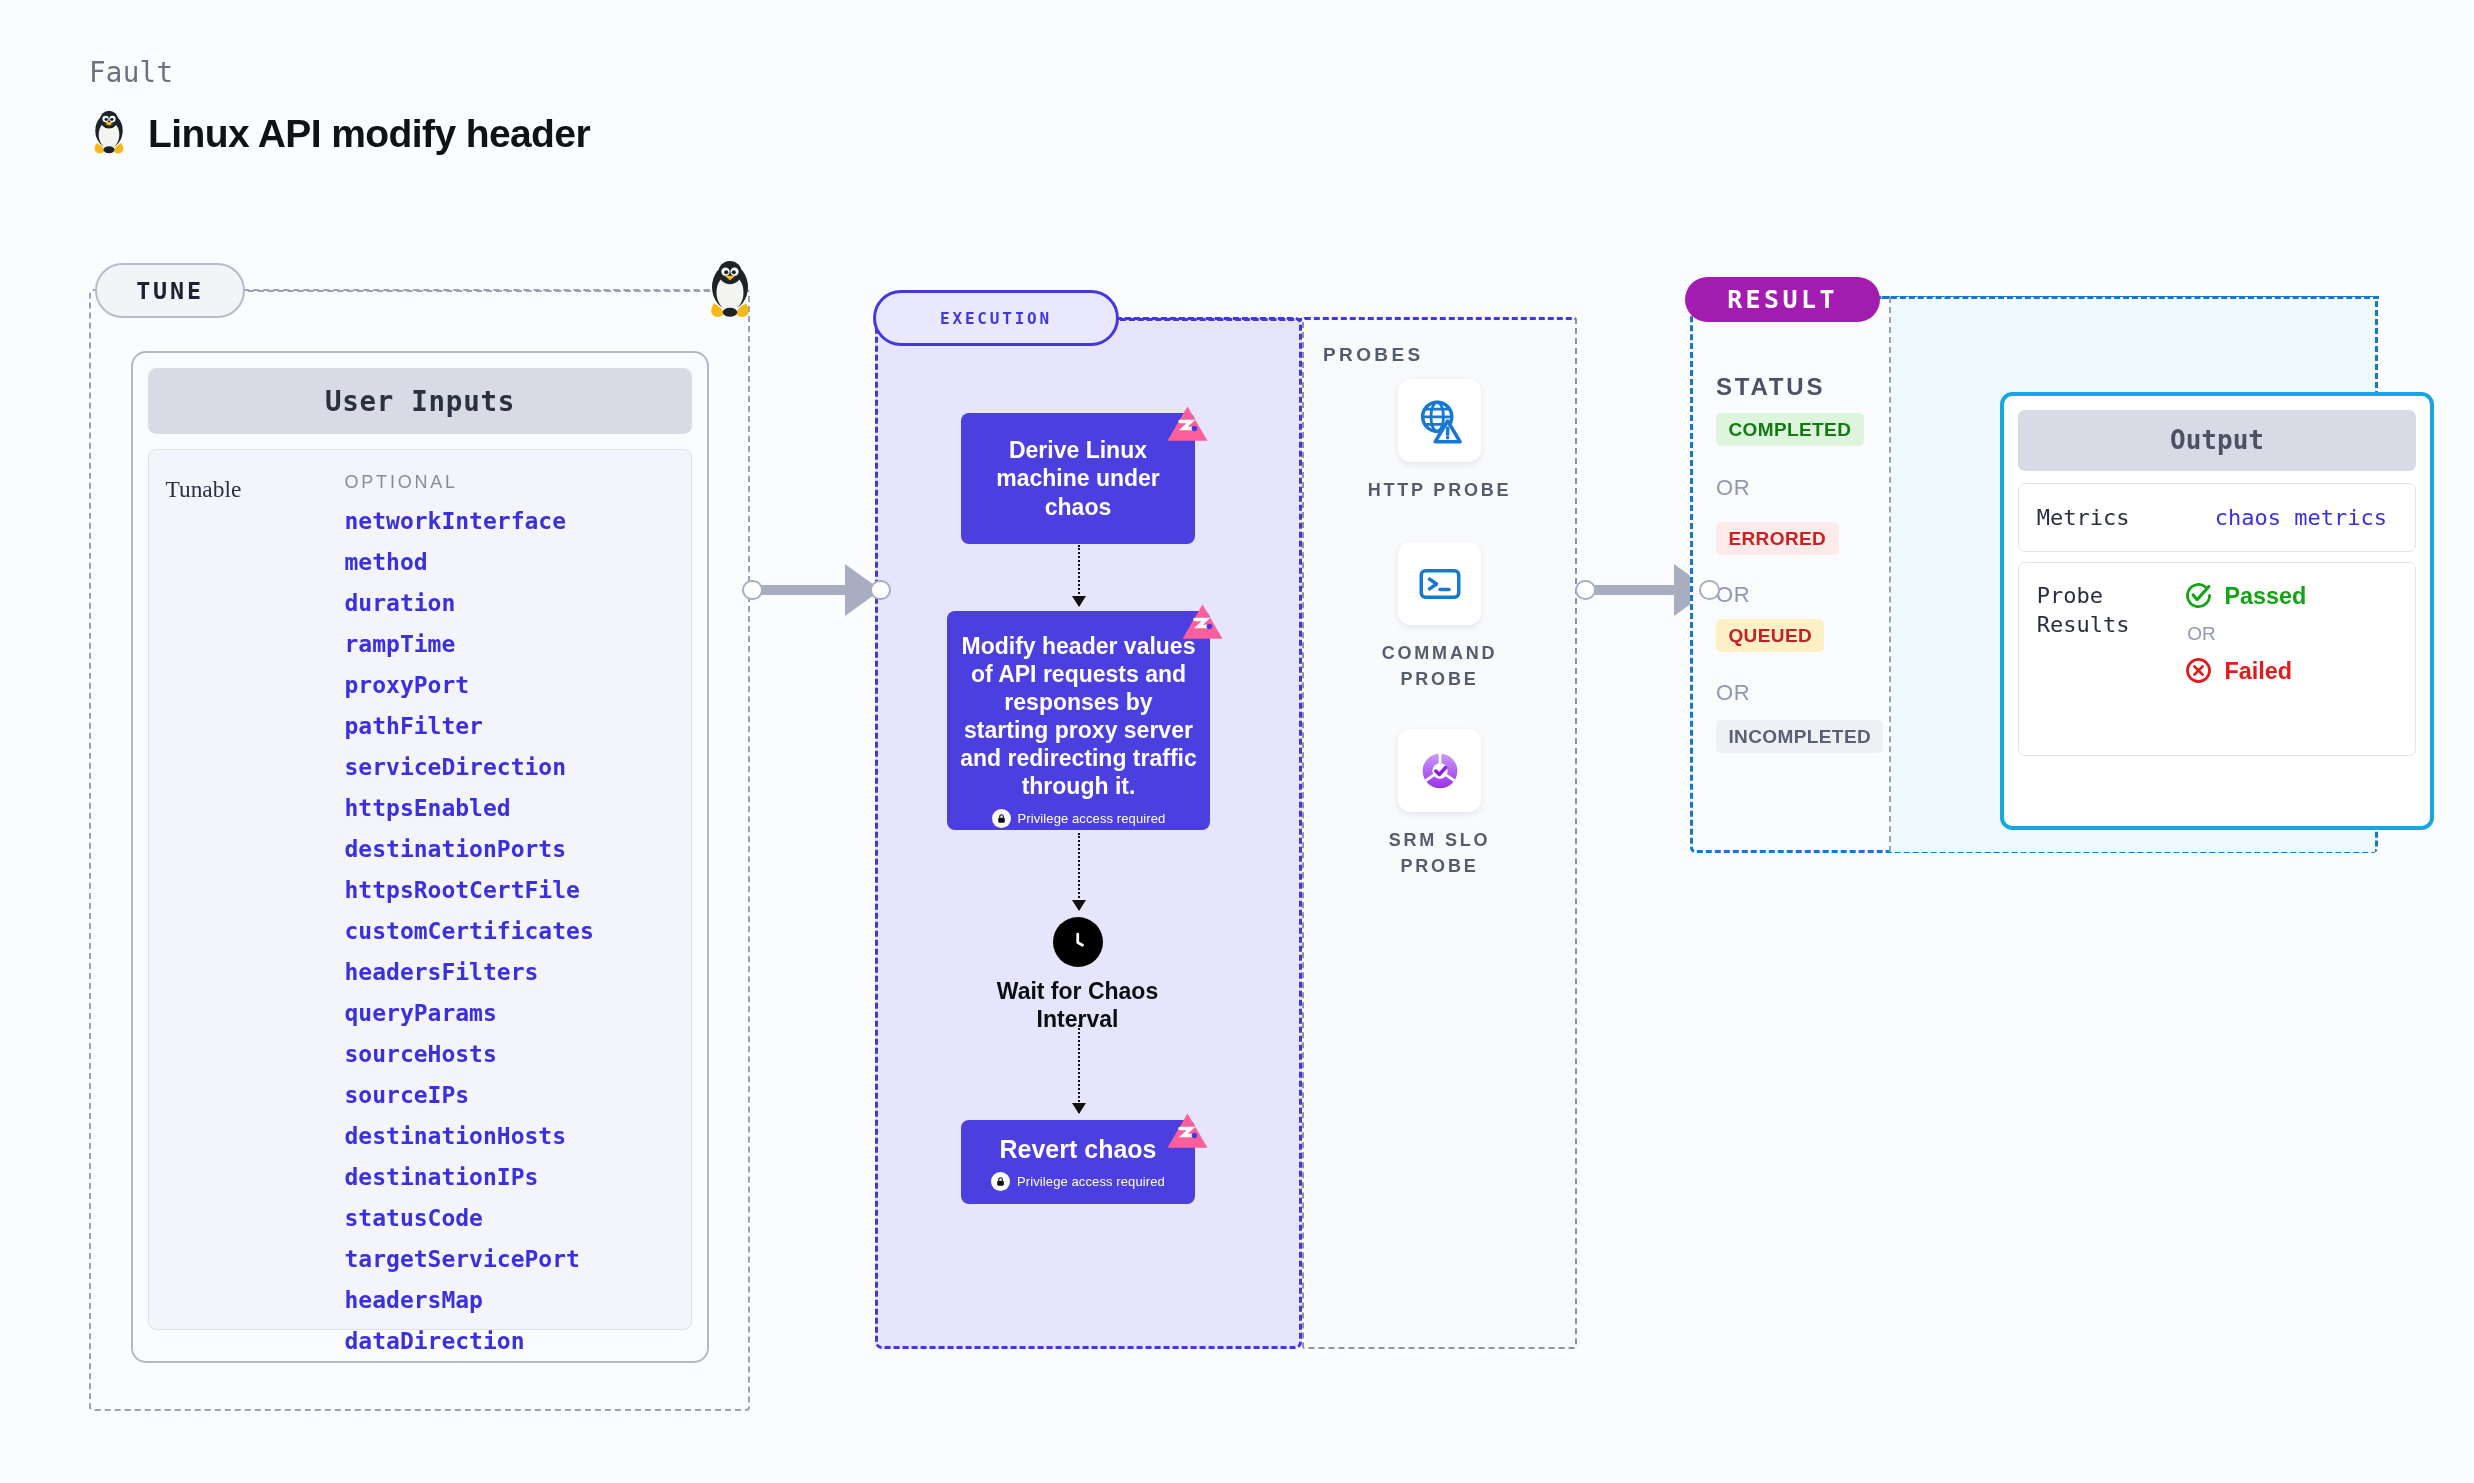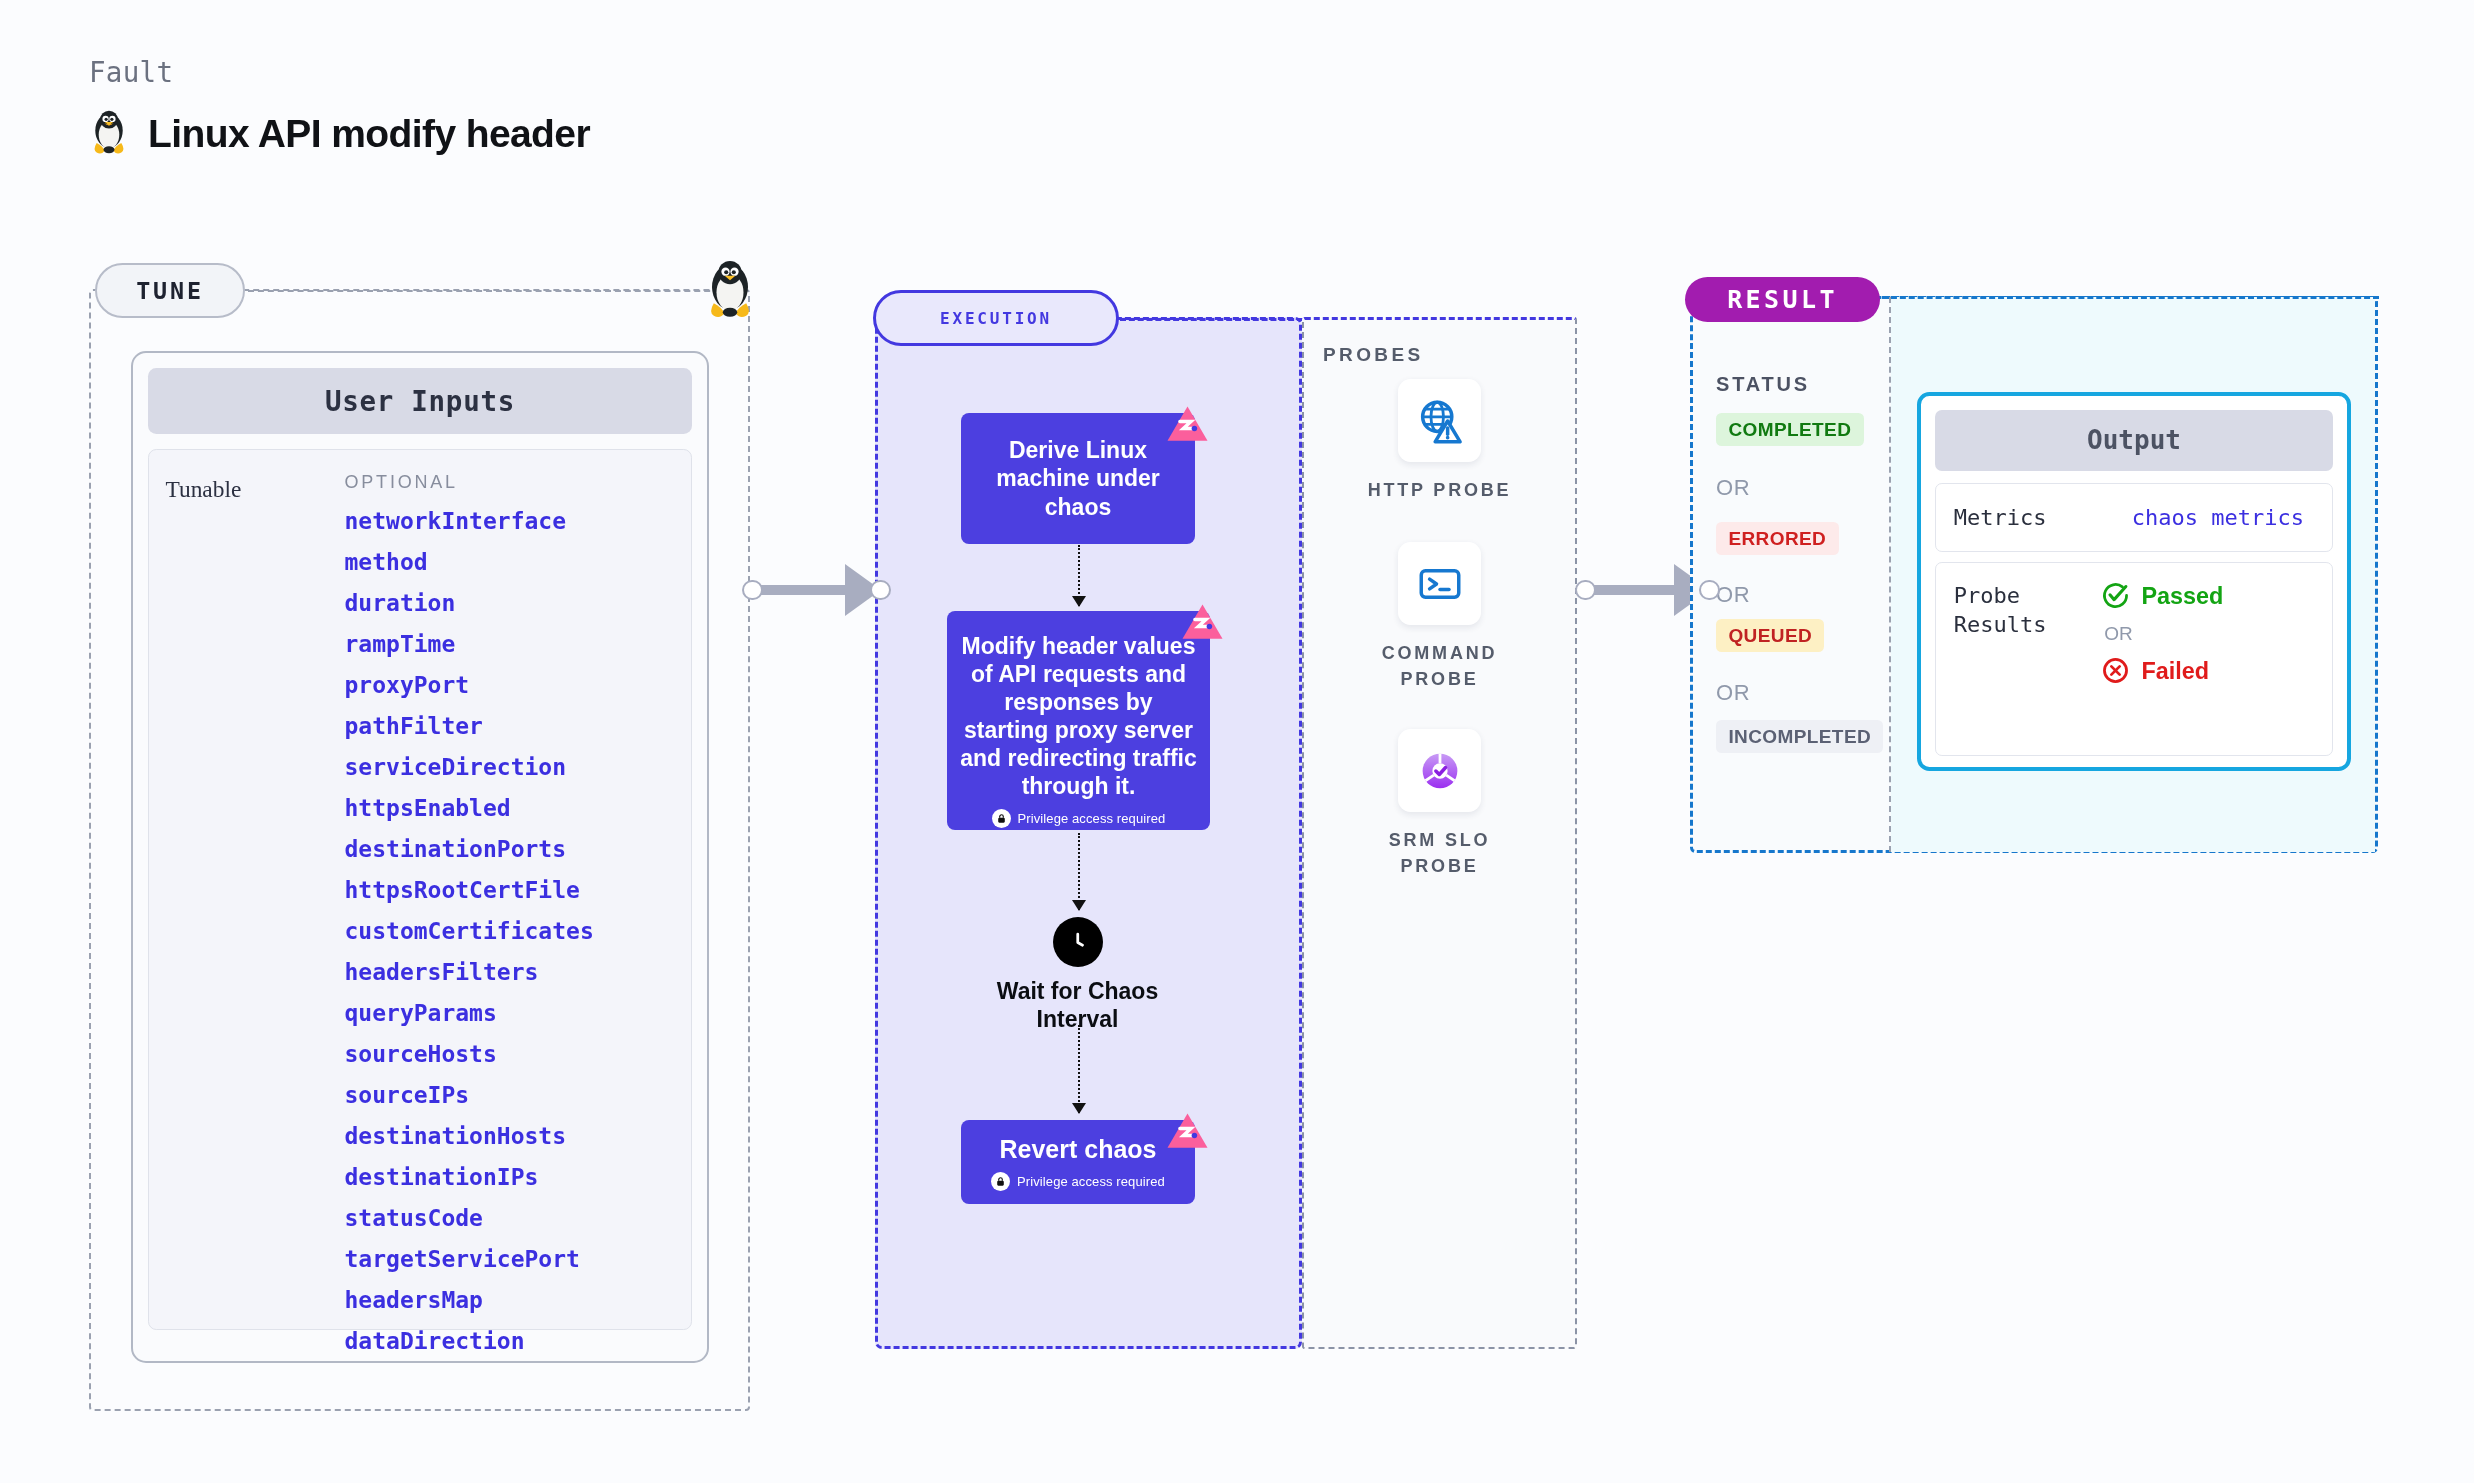--- a/index.html
+++ b/index.html
@@ -192,35 +192,35 @@
     box-shadow: 0 2.1px 6.9px rgba(30,40,80,.09);
   }
   .probe-label {
     margin-top: 15px; text-align: center; font-size: 18px; font-weight: 600;
     color: #555c6b; letter-spacing: 2.8px; line-height: 1.45;
   }
 
   
   .status-title {
     position: absolute; left: 1716px; top: 373px;
-    font-size: 20px; font-weight: 700; color: #4c5263; letter-spacing: 2.8px;
+    font-size: 24px; font-weight: 700; color: #4c5263; letter-spacing: 2.8px;
   }
   .status-chip {
     position: absolute; border-radius: 5.5px; display: flex;
     align-items: center; justify-content: center;
     font-size: 19px; font-weight: 700; letter-spacing: 0.4px; padding: 0 12.4px;
     height: 33px;
   }
   .or-text {
     position: absolute; font-size: 22px; color: #9099ab; letter-spacing: 0.7px;
   }
 
   
   .output-card {
-    position: absolute; left: 1917px; top: 392px; width: 434px; height: 379px;
+    position: absolute; left: 2000px; top: 392px; width: 434px; height: 438px;
     background: #fff; border: 4.1px solid #16a6e0; border-radius: 12.4px; padding: 13.8px;
   }
   .output-head {
     height: 61px; background: #d8dae6; border-radius: 6.9px;
     display: flex; align-items: center; justify-content: center;
     font-family: "DejaVu Sans Mono", monospace; font-size: 26px;
     font-weight: 700; color: #4c5263;
   }
   .metrics-row {
     margin-top: 12.4px; height: 69px; border: 1.4px solid #e2e5ed; border-radius: 6.9px;

